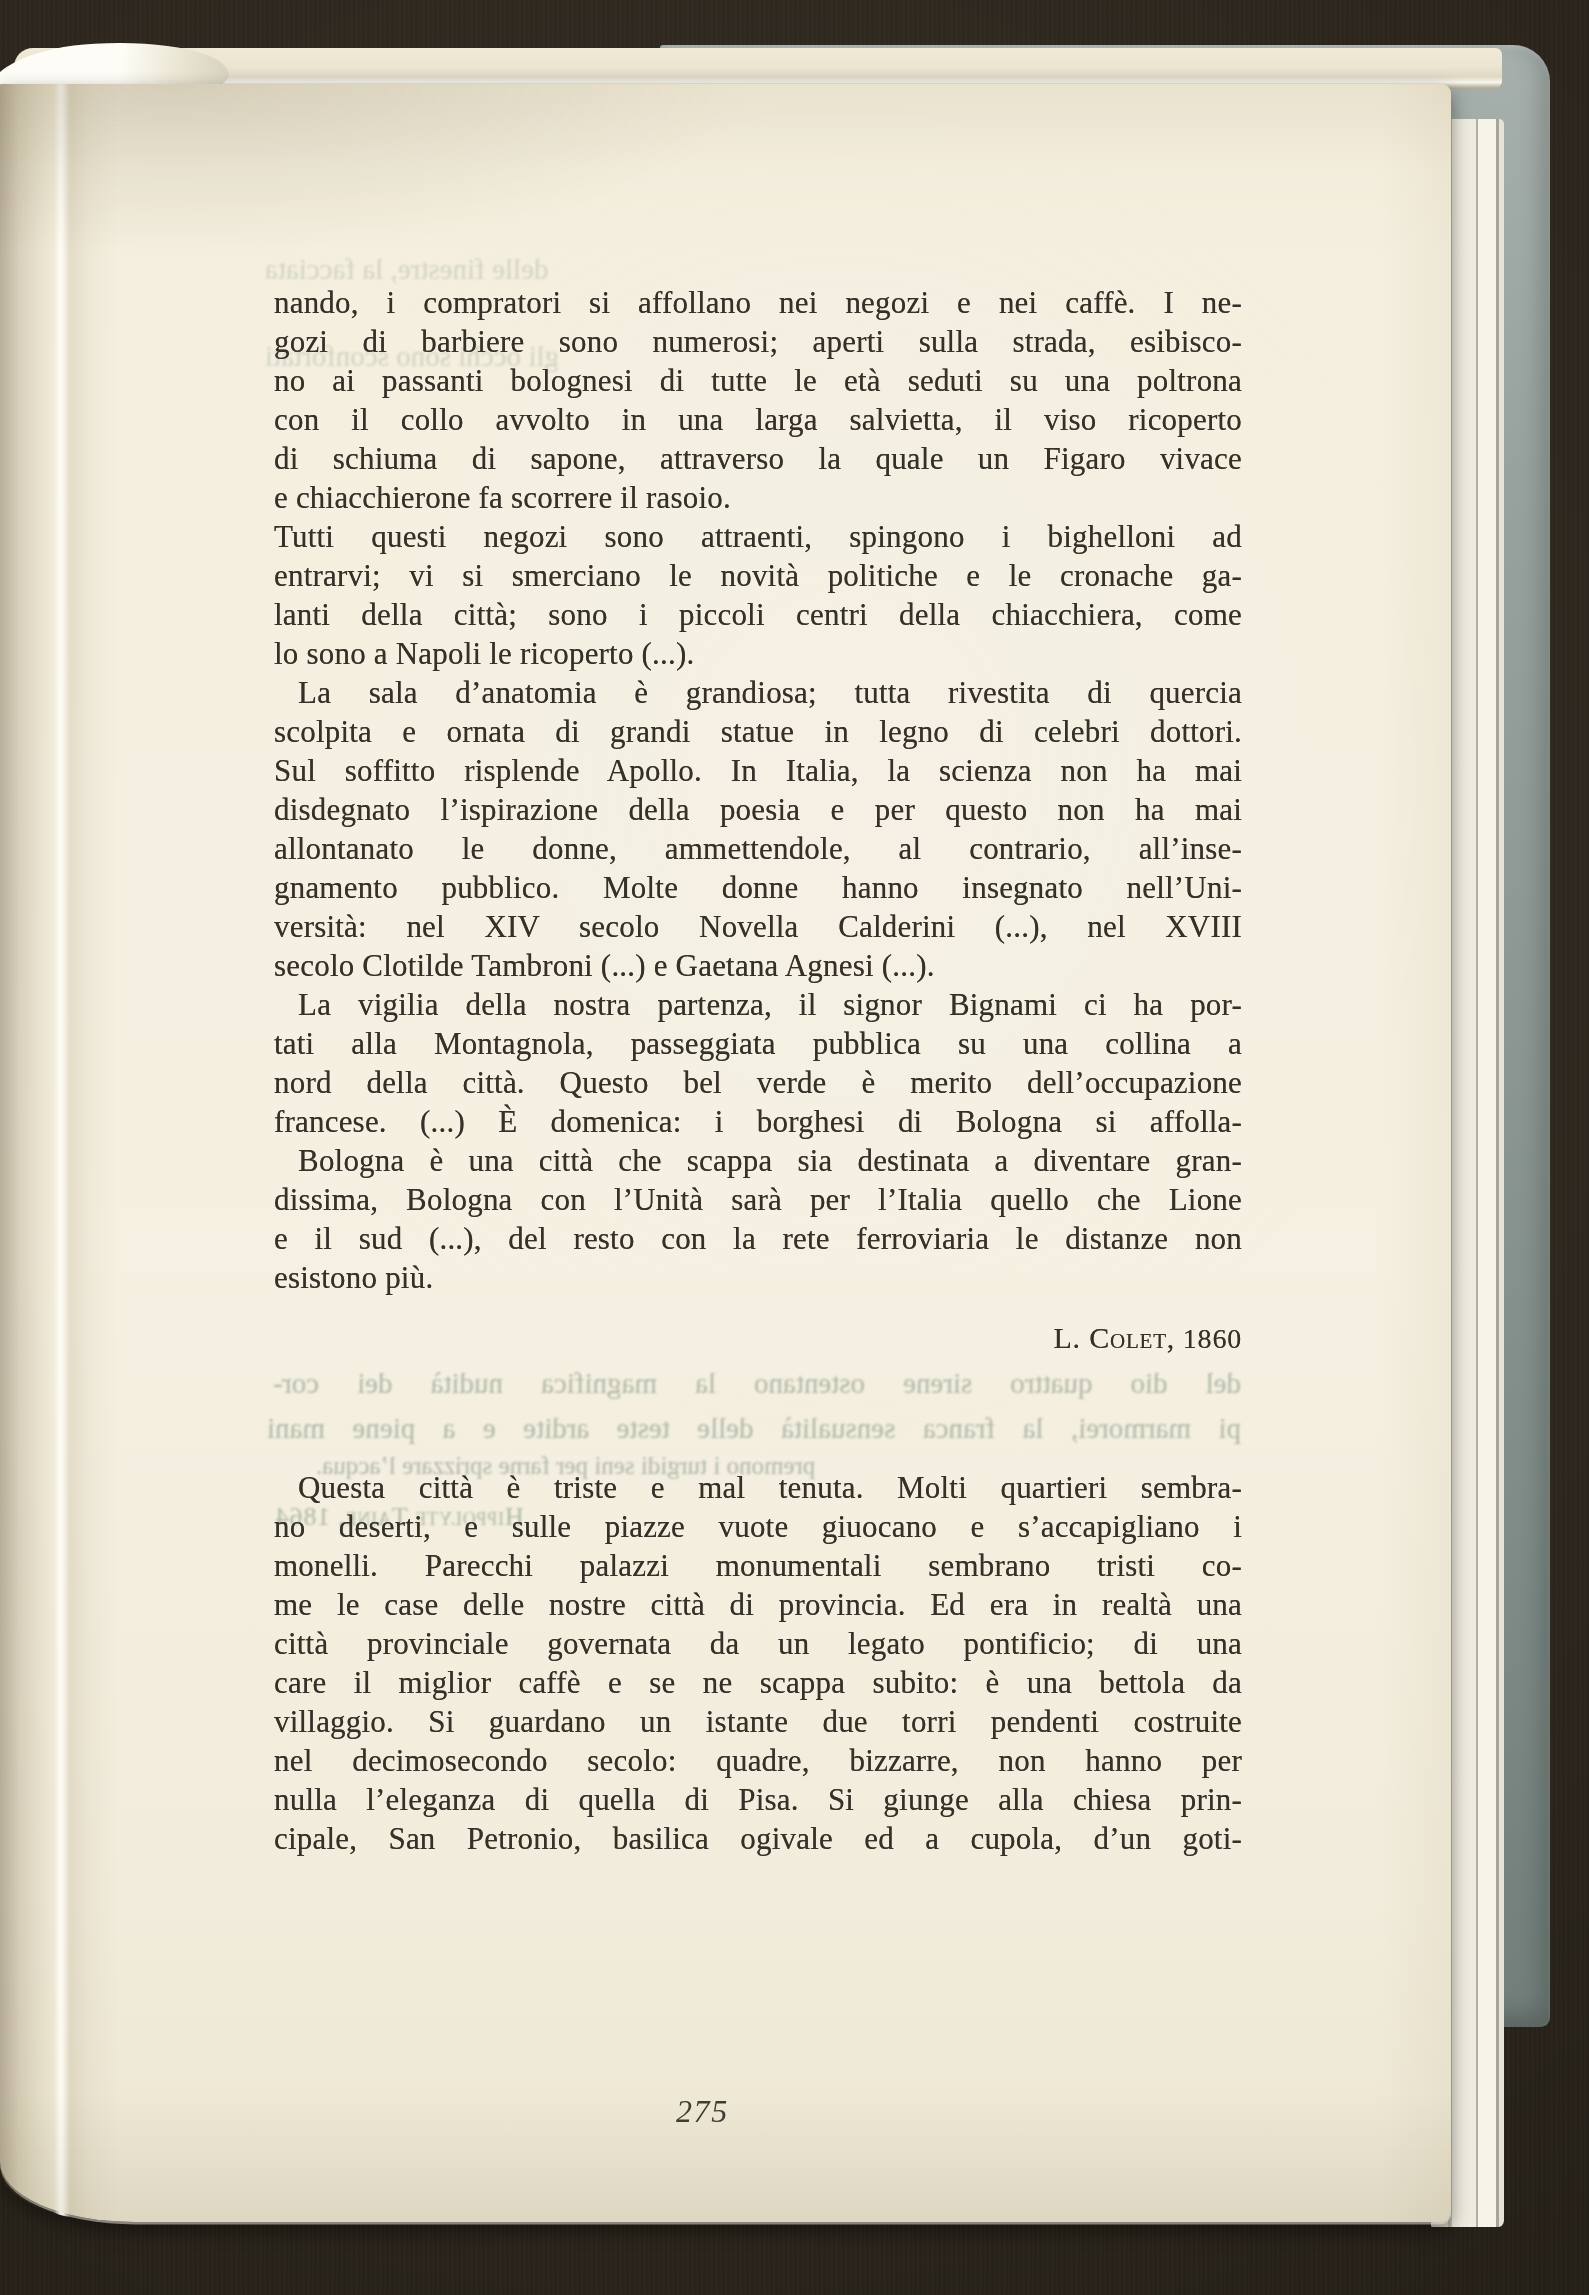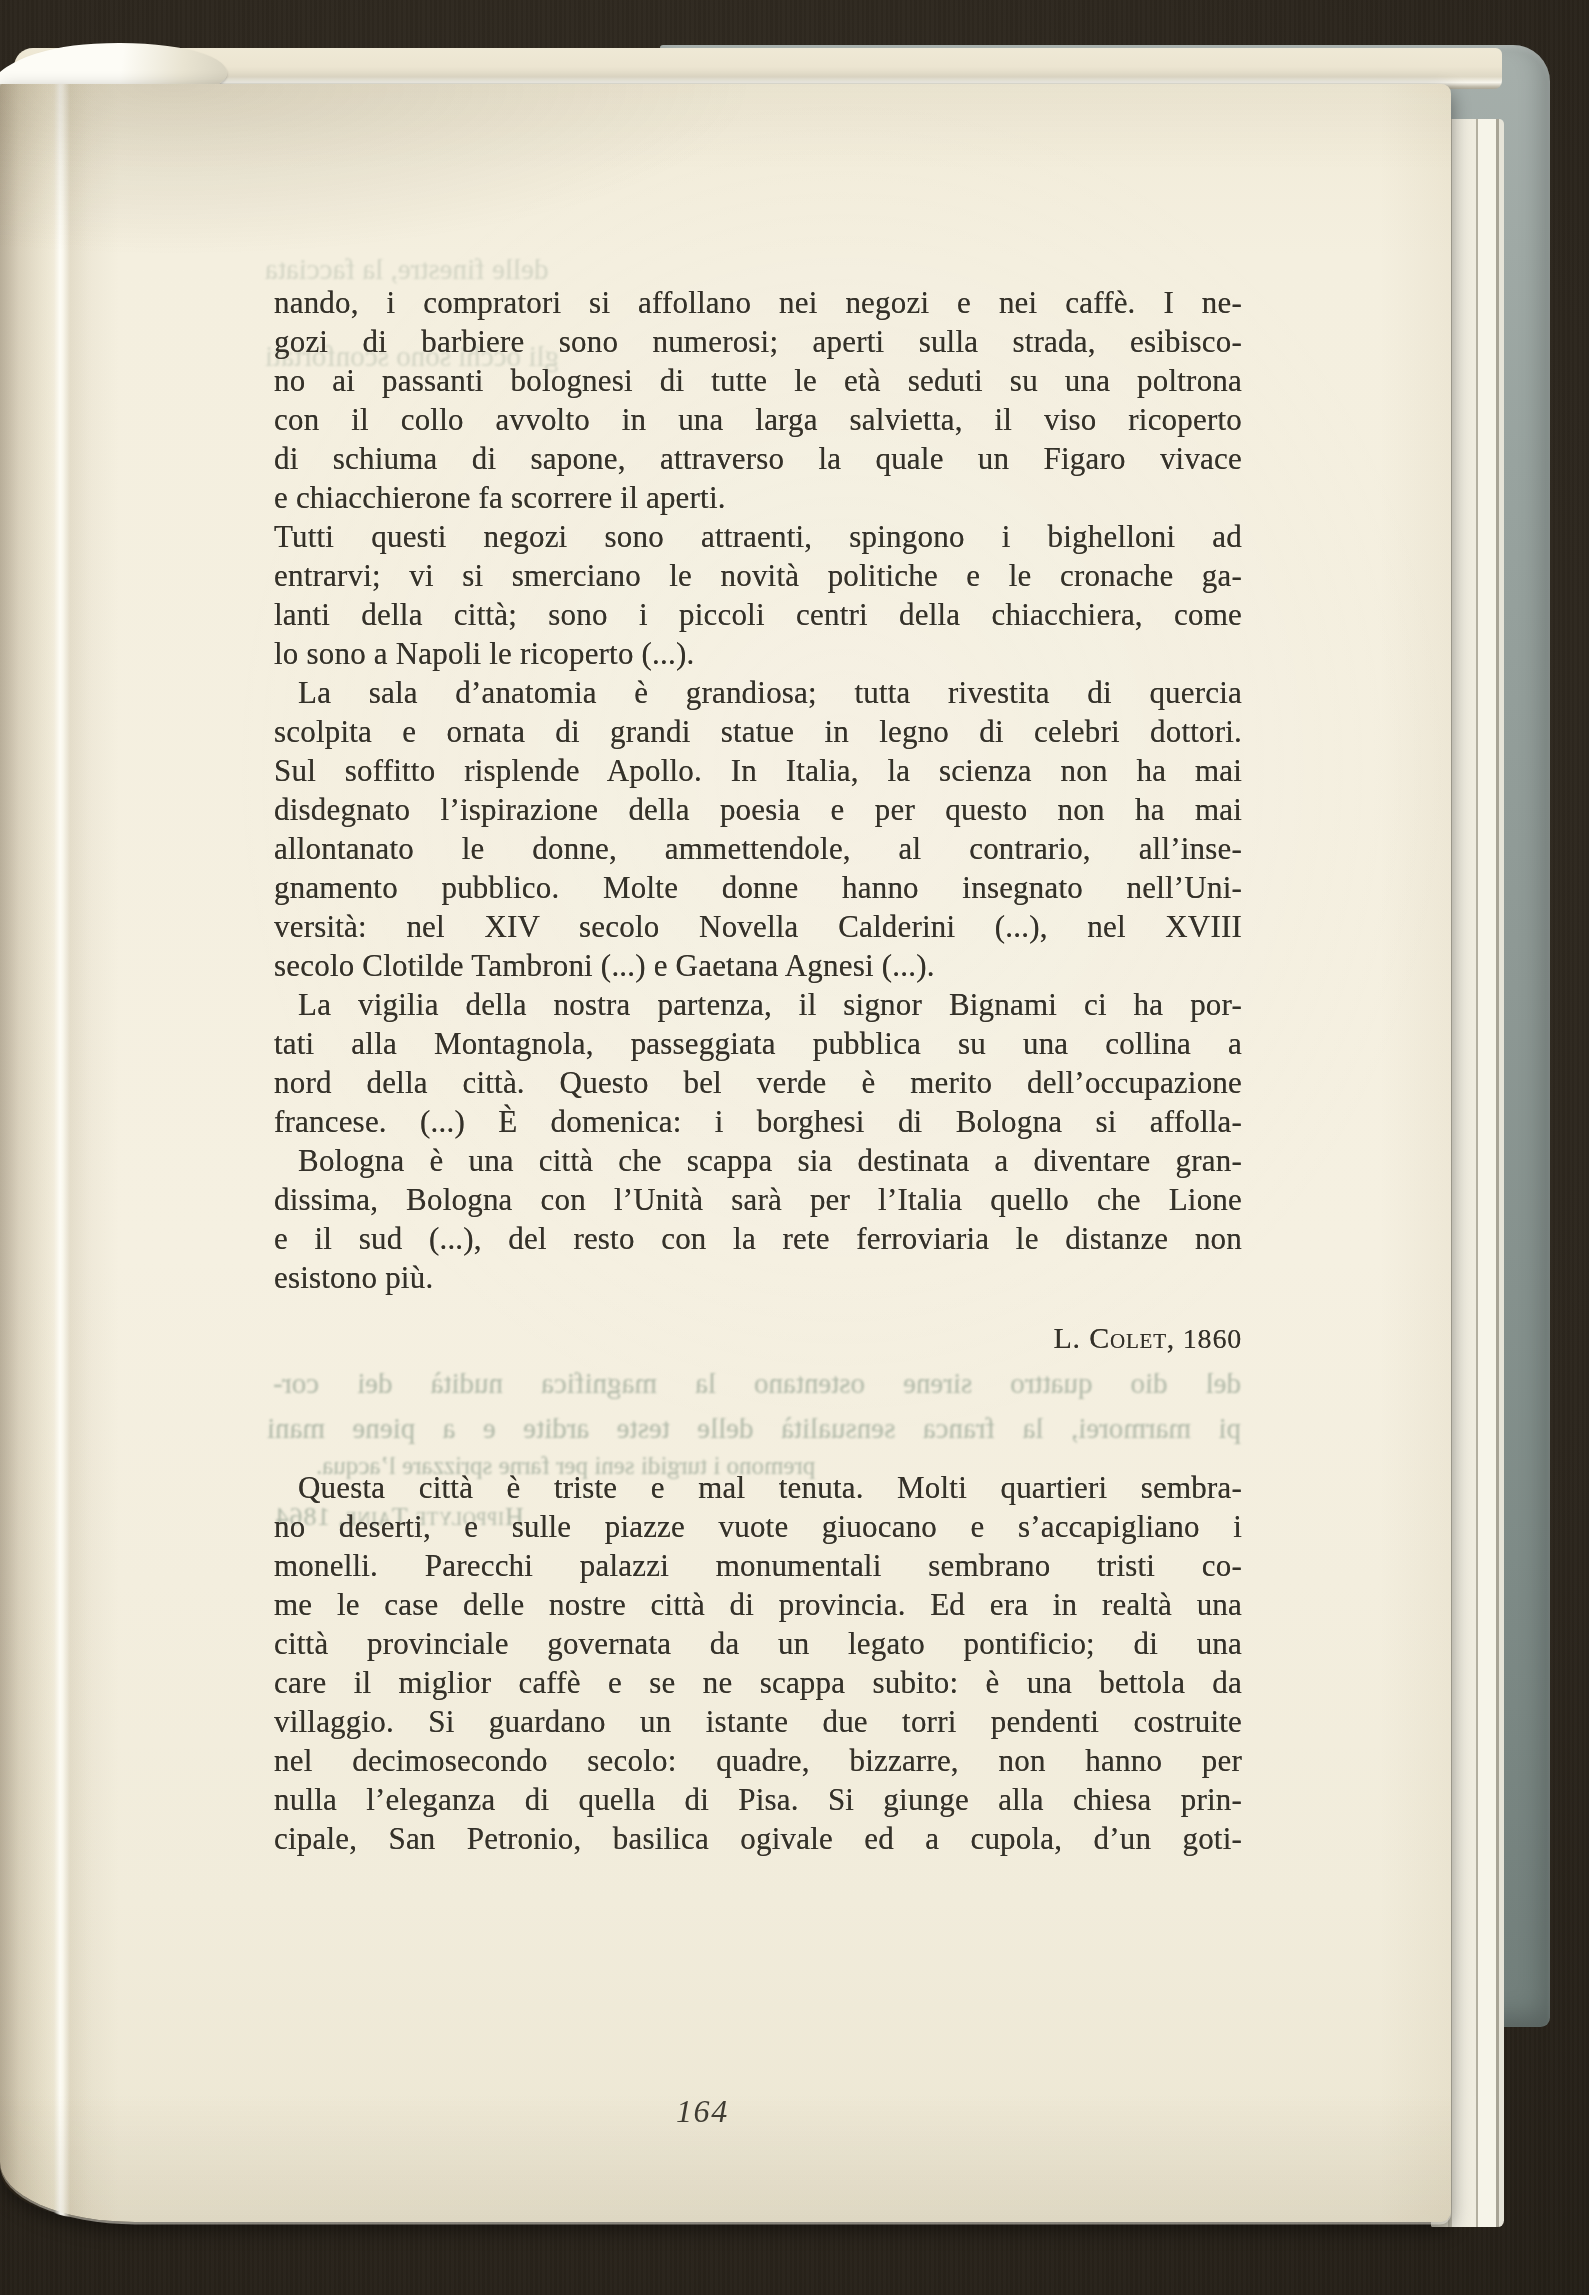--- a/index.html
+++ b/index.html
@@ -124,21 +124,21 @@
   <div class="ghost g6">gli occhi sono sconfortati</div>
 
   <div class="textblock">
     <div>
         <div class="para">
           <div class="tl">nando, i compratori si affollano nei negozi e nei caffè. I ne-</div>
           <div class="tl">gozi di barbiere sono numerosi; aperti sulla strada, esibisco-</div>
           <div class="tl">no ai passanti bolognesi di tutte le età seduti su una poltrona</div>
           <div class="tl">con il collo avvolto in una larga salvietta, il viso ricoperto</div>
           <div class="tl">di schiuma di sapone, attraverso la quale un Figaro vivace</div>
-          <div class="tl last">e chiacchierone fa scorrere il aperti.</div>
+          <div class="tl last">e chiacchierone fa scorrere il rasoio.</div>
         </div>
         <div class="para">
           <div class="tl">Tutti questi negozi sono attraenti, spingono i bighelloni ad</div>
           <div class="tl">entrarvi; vi si smerciano le novità politiche e le cronache ga-</div>
           <div class="tl">lanti della città; sono i piccoli centri della chiacchiera, come</div>
           <div class="tl last">lo sono a Napoli le ricoperto (...).</div>
         </div>
         <div class="para indent">
           <div class="tl">La sala d’anatomia è grandiosa; tutta rivestita di quercia</div>
           <div class="tl">scolpita e ornata di grandi statue in legno di celebri dottori.</div>
@@ -175,16 +175,16 @@
           <div class="tl">città provinciale governata da un legato pontificio; di una</div>
           <div class="tl">care il miglior caffè e se ne scappa subito: è una bettola da</div>
           <div class="tl">villaggio. Si guardano un istante due torri pendenti costruite</div>
           <div class="tl">nel decimosecondo secolo: quadre, bizzarre, non hanno per</div>
           <div class="tl">nulla l’eleganza di quella di Pisa. Si giunge alla chiesa prin-</div>
           <div class="tl">cipale, San Petronio, basilica ogivale ed a cupola, d’un goti-</div>
         </div>
       </div>
   </div>
 
-  <div class="pagenum">164</div>
+  <div class="pagenum">275</div>
 
 </div>
 
 
 </body></html>

